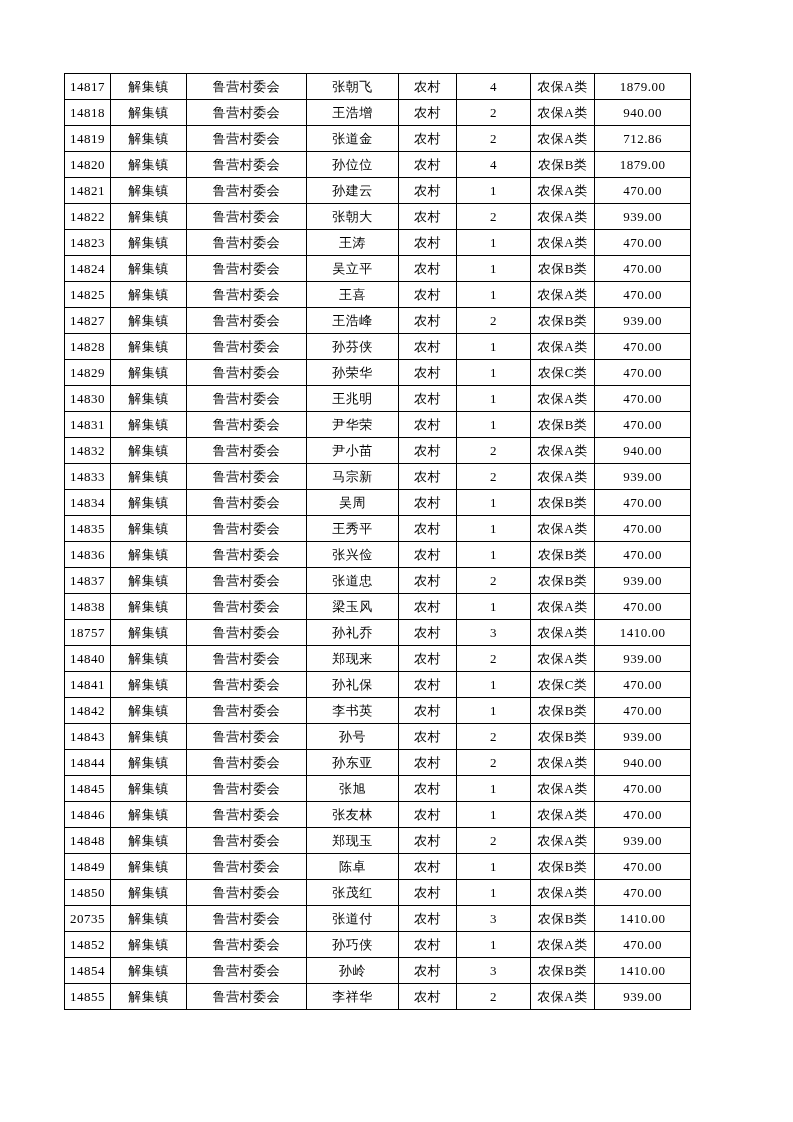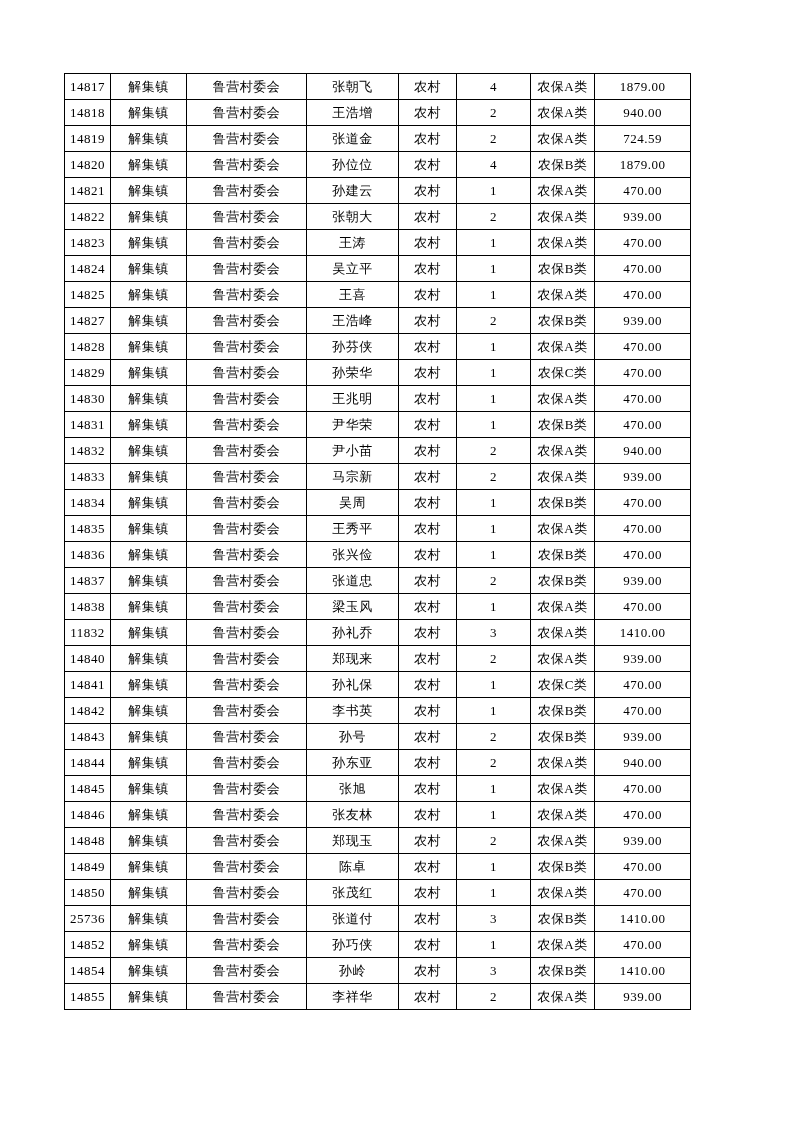--- a/index.html
+++ b/index.html
@@ -77,21 +77,21 @@
           <td>940.00</td>
         </tr>
         <tr>
           <td>14819</td>
           <td>解集镇</td>
           <td>鲁营村委会</td>
           <td>张道金</td>
           <td>农村</td>
           <td>2</td>
           <td>农保A类</td>
-          <td>724.59</td>
+          <td>712.86</td>
         </tr>
         <tr>
           <td>14820</td>
           <td>解集镇</td>
           <td>鲁营村委会</td>
           <td>孙位位</td>
           <td>农村</td>
           <td>4</td>
           <td>农保B类</td>
           <td>1879.00</td>
@@ -260,21 +260,21 @@
           <td>14838</td>
           <td>解集镇</td>
           <td>鲁营村委会</td>
           <td>梁玉风</td>
           <td>农村</td>
           <td>1</td>
           <td>农保A类</td>
           <td>470.00</td>
         </tr>
         <tr>
-          <td>11832</td>
+          <td>18757</td>
           <td>解集镇</td>
           <td>鲁营村委会</td>
           <td>孙礼乔</td>
           <td>农村</td>
           <td>3</td>
           <td>农保A类</td>
           <td>1410.00</td>
         </tr>
         <tr>
           <td>14840</td>
@@ -370,21 +370,21 @@
           <td>14850</td>
           <td>解集镇</td>
           <td>鲁营村委会</td>
           <td>张茂红</td>
           <td>农村</td>
           <td>1</td>
           <td>农保A类</td>
           <td>470.00</td>
         </tr>
         <tr>
-          <td>25736</td>
+          <td>20735</td>
           <td>解集镇</td>
           <td>鲁营村委会</td>
           <td>张道付</td>
           <td>农村</td>
           <td>3</td>
           <td>农保B类</td>
           <td>1410.00</td>
         </tr>
         <tr>
           <td>14852</td>

